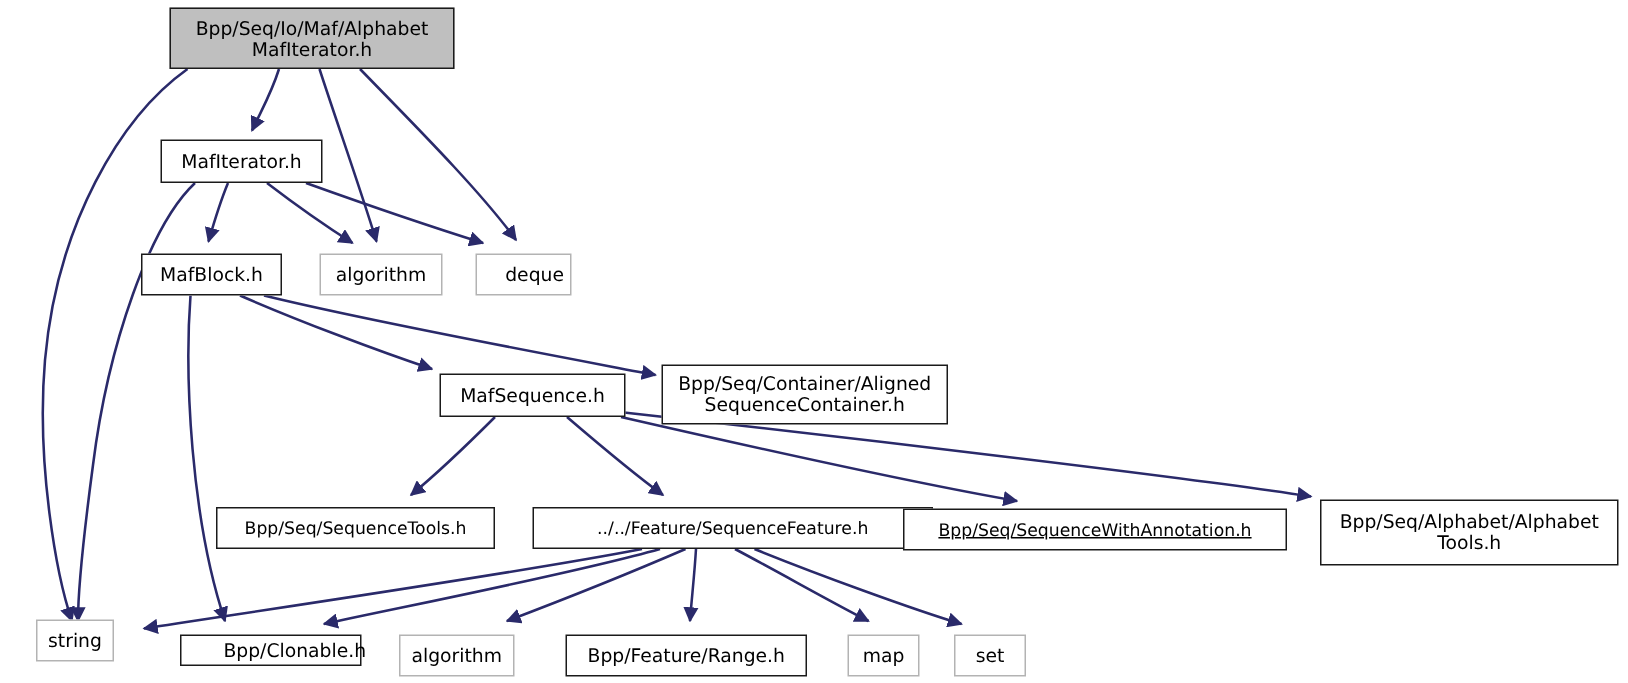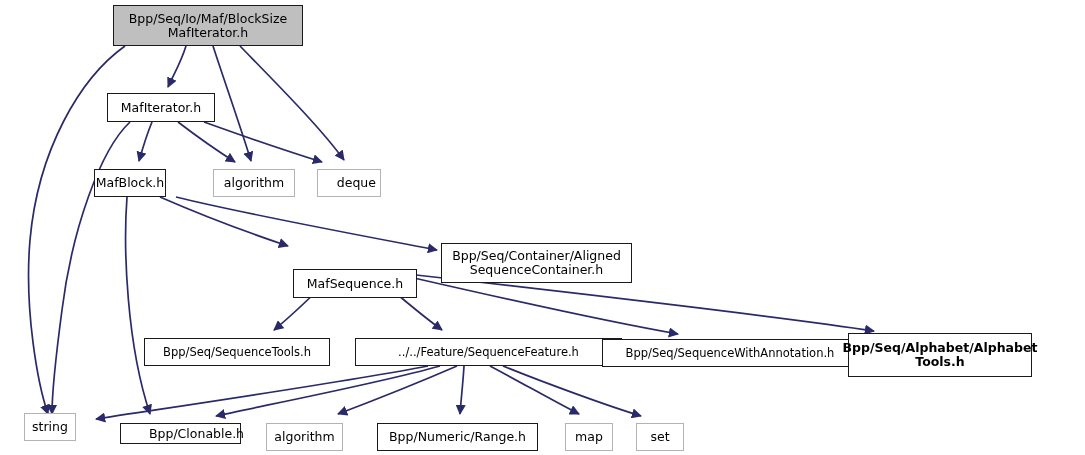--- a/index.html
+++ b/index.html
@@ -43,66 +43,66 @@
         <path d="M 428,366 C 340,383 160,409 96,419" marker-end="url(#arrow)"></path>
         <path d="M 440,366 C 380,383 261,406 216,416" marker-end="url(#arrow)"></path>
         <path d="M 457,366 C 420,382 367,403 338,414" marker-end="url(#arrow)"></path>
         <path d="M 464,366 C 463,383 461,400 460,414" marker-end="url(#arrow)"></path>
         <path d="M 490,366 C 522,383 559,404 579,414" marker-end="url(#arrow)"></path>
         <path d="M 503,366 C 545,383 608,406 641,416" marker-end="url(#arrow)"></path>
       </g>
   </svg>
   <div id="node-layer">
       <div class="node n-root" style="left: 113px; top: 5px; width: 190px; height: 41px;">
-        <span>Bpp/Seq/Io/Maf/BlockSize
+        <span>Bpp/Seq/Io/Maf/Alphabet
 MafIterator.h</span>
       </div>
       <div class="node n-hdr" style="left: 107px; top: 93px; width: 108px; height: 29px;">
         <span>MafIterator.h</span>
       </div>
-      <div class="node n-hdr" style="left: 94px; top: 169px; width: 72px; height: 28px;">
+      <div class="node n-hdr" style="left: 94px; top: 169px; width: 94px; height: 28px;">
         <span>MafBlock.h</span>
       </div>
       <div class="node n-sys" style="left: 213px; top: 169px; width: 82px; height: 28px;">
         <span>algorithm</span>
       </div>
       <div class="node n-sys" style="left: 317px; top: 169px; width: 64px; height: 28px; justify-content: flex-end;">
         <span>deque</span>
       </div>
-      <div class="node n-hdr" style="left: 293px; top: 249px; width: 124px; height: 29px; margin-top: 20px;">
+      <div class="node n-hdr" style="left: 293px; top: 249px; width: 124px; height: 29px;">
         <span>MafSequence.h</span>
       </div>
       <div class="node n-hdr" style="left: 441px; top: 243px; width: 191px; height: 40px;">
         <span>Bpp/Seq/Container/Aligned
 SequenceContainer.h</span>
       </div>
       <div class="node n-hdr n-small" style="left: 144px; top: 338px; width: 186px; height: 28px; align-items: center;">
         <span>Bpp/Seq/SequenceTools.h</span>
       </div>
       <div class="node n-hdr n-small" style="left: 355px; top: 338px; width: 267px; height: 28px;">
         <span>../../Feature/SequenceFeature.h</span>
       </div>
-      <div class="node n-hdr n-small" style="left: 602px; top: 339px; width: 256px; height: 28px;">
+      <div class="node n-hdr n-small" style="left: 602px; top: 339px; width: 256px; height: 28px; text-decoration: underline;">
         <span>Bpp/Seq/SequenceWithAnnotation.h</span>
       </div>
-      <div class="node n-hdr" style="left: 848px; top: 333px; width: 184px; height: 44px; font-weight: bold;">
+      <div class="node n-hdr" style="left: 880px; top: 333px; width: 199px; height: 44px;">
         <span>Bpp/Seq/Alphabet/Alphabet
 Tools.h</span>
       </div>
       <div class="node n-sys" style="left: 24px; top: 413px; width: 52px; height: 28px;">
         <span>string</span>
       </div>
       <div class="node n-hdr" style="left: 120px; top: 423px; width: 121px; height: 21px; padding-left: 32px;">
         <span>Bpp/Clonable.h</span>
       </div>
       <div class="node n-sys" style="left: 266px; top: 423px; width: 77px; height: 28px;">
         <span>algorithm</span>
       </div>
       <div class="node n-hdr" style="left: 377px; top: 423px; width: 161px; height: 28px;">
-        <span>Bpp/Numeric/Range.h</span>
+        <span>Bpp/Feature/Range.h</span>
       </div>
       <div class="node n-sys" style="left: 565px; top: 423px; width: 48px; height: 28px;">
         <span>map</span>
       </div>
       <div class="node n-sys" style="left: 636px; top: 423px; width: 48px; height: 28px;">
         <span>set</span>
       </div>
     </div>
 </div>
 

